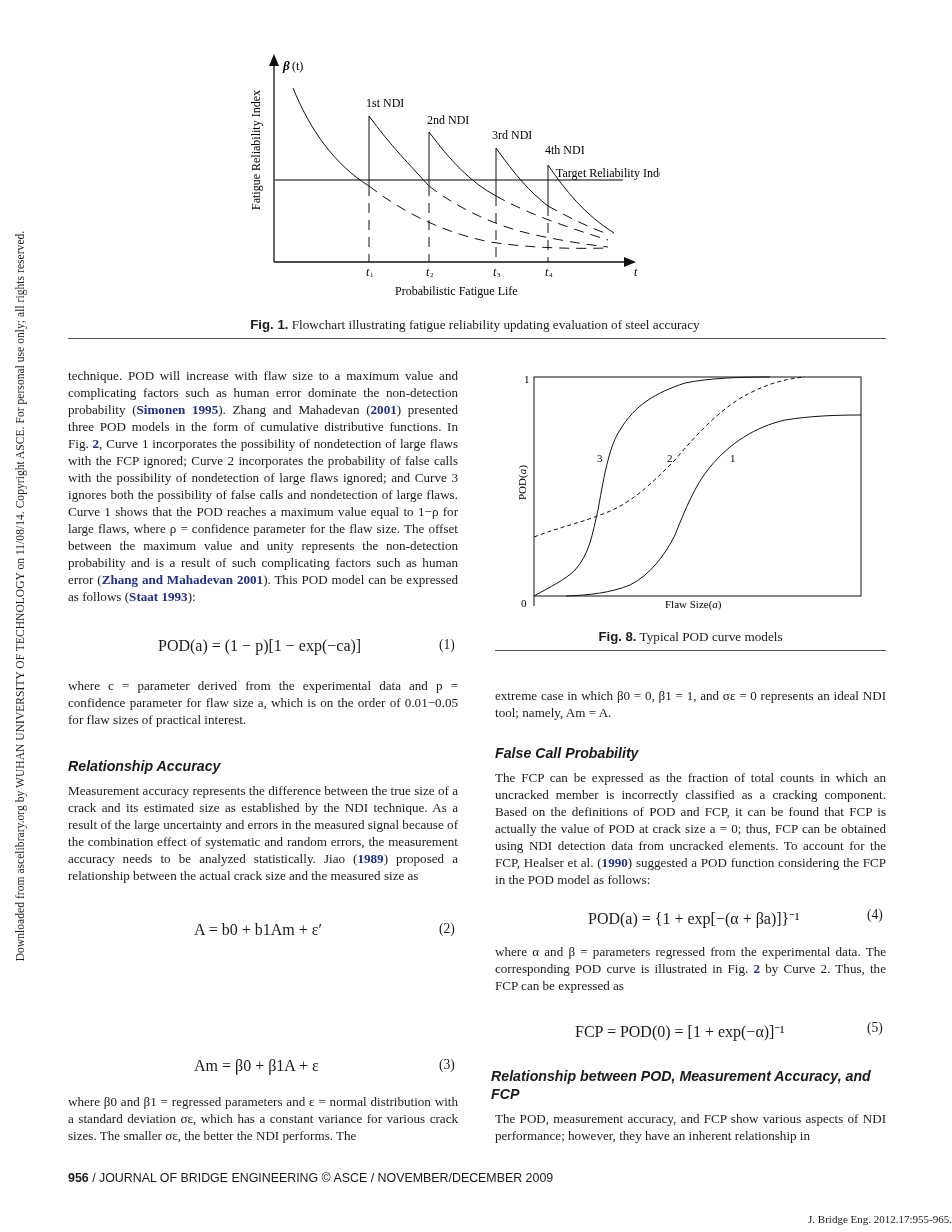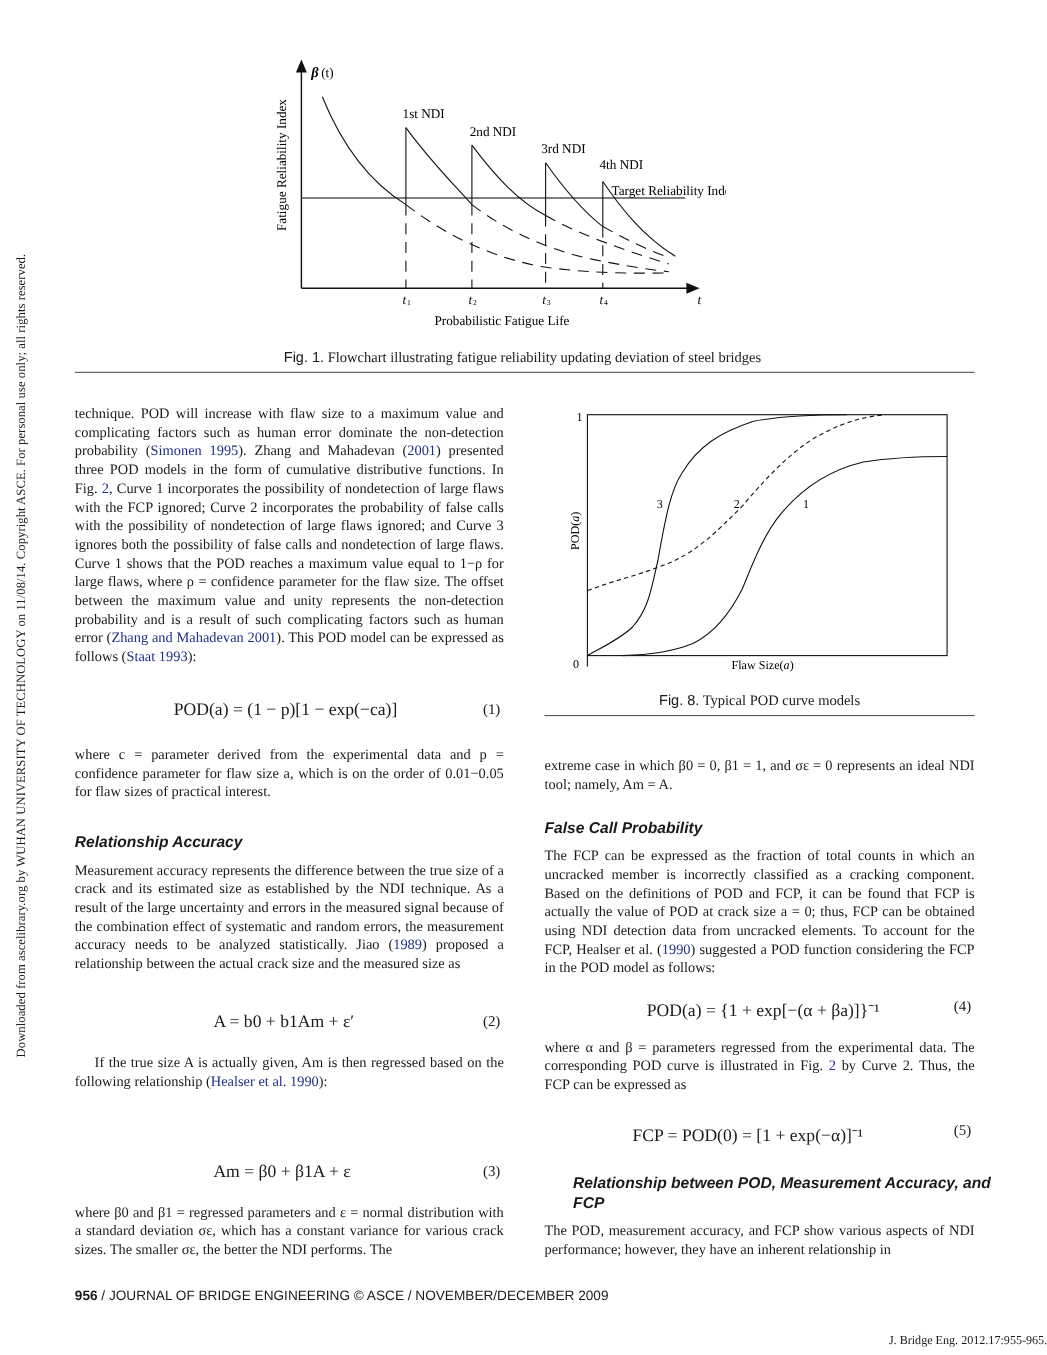--- a/index.html
+++ b/index.html
@@ -2,26 +2,26 @@
 <html><head>
 <meta charset="utf-8">
 <style>
   html, body { margin:0; padding:0; background:#fff; }
   body { width:952px; height:1232px; position:relative; overflow:hidden;
          font-family:"Liberation Serif", serif; color:#1a1a1a; }
   .abs { position:absolute; }
   .side-note { position:absolute; left:-380px; top:590px; width:800px; transform:rotate(-90deg);
                font-size:11.5px; text-align:center; white-space:nowrap; letter-spacing:0.05px; }
   .fig-caption { font-size:13.2px; text-align:center; }
-  .fig-caption .lbl { font-family:"Liberation Sans", sans-serif; font-weight:normal; }
+  .fig-caption .lbl { font-family:"Liberation Sans", sans-serif; font-weight:bold; }
   .rule { position:absolute; height:1px; background:#555; }
   .col { position:absolute; font-size:13.1px; line-height:17px; text-align:justify; }
   .col p { margin:0; }
   .indent { text-indent:18px; }
-  .link { color:#1f2f8a; }
+  .link { color:#1f2f8a;font-weight:bold; }
   .heading { font-family:"Liberation Sans", sans-serif; font-weight:bold; font-style:italic;
              font-size:14.2px; line-height:18px; margin:0; }
   .eq { position:absolute; font-size:16px; }
   .eqno { position:absolute; font-size:13.6px; }
   .footer { position:absolute; left:68px; top:1171px; font-family:"Liberation Sans", sans-serif; font-size:12.4px; }
   .footer b { font-weight:bold;margin-top:20px; }
   .citation { position:absolute; top:1213px; left:0; width:952px; text-align:right; font-size:11px; }
   svg text { font-family:"Liberation Serif", serif; }
 </style>
 </head>
@@ -76,21 +76,21 @@
     <text x="190" y="227" font-size="7">2</text>
   <text x="253" y="226" font-size="12" font-style="italic">t</text>
     <text x="257" y="227" font-size="7">3</text>
   <text x="305" y="226" font-size="12" font-style="italic">t</text>
     <text x="309" y="227" font-size="7">4</text>
   <text x="394" y="226" font-size="12" font-style="italic">t</text>
   <text x="155" y="245" font-size="12">Probabilistic Fatigue Life</text>
 </svg>
 <div class="abs fig-caption" style="left:60px;top:317px;width:830px">
   <span class="lbl">Fig. 1.</span>
-  <span>Flowchart illustrating fatigue reliability updating deviation of steel bridges</span>
+  <span>Flowchart illustrating fatigue reliability updating evaluation of steel accuracy</span>
 </div>
 <div class="rule" style="left:68px;top:338px;width:818px"></div>
 
 <svg class="abs" style="left:510px;top:365px" width="380" height="250">
   <rect x="24" y="12" width="327" height="219" fill="none" stroke="#111" stroke-width="1"></rect>
   <line x1="24" y1="231" x2="24" y2="241" stroke="#111" stroke-width="1"></line>
 
   <path d="M24,231 C40,222 55,215 65,205 C80,188 82,170 88,145 C95,105 100,80 110,65 C125,40 145,28 175,18 C200,13 230,12 260,12" fill="none" stroke="#111" stroke-width="1"></path>
 
   <path d="M24,172 C50,162 70,158 90,150 C120,140 140,120 165,95 C190,65 215,40 240,28 C260,18 275,14 295,12" fill="none" stroke="#111" stroke-width="1" stroke-dasharray="4,3"></path>
@@ -124,21 +124,20 @@
   <p class="heading">Relationship Accuracy</p>
 </div>
 
 <div class="col" style="left:68px;top:782px;width:390px">
   <p><span>Measurement accuracy represents the difference between the true size of a crack and its estimated size as established by the NDI technique. As a result of the large uncertainty and errors in the measured signal because of the combination effect of systematic and random errors, the measurement accuracy needs to be analyzed statistically. Jiao (</span><span class="link">1989</span><span>) proposed a relationship between the actual crack size and the measured size as</span></p>
 </div>
 <div class="eq" style="left:194px;top:921px">A = b0 + b1Am + ε′</div>
 <div class="eqno" style="left:439px;top:921px">(2)</div>
 
 <div class="col" style="left:68px;top:957px;width:390px">
-  <p class="indent"><span>If the true size A is actually given, Am is then regressed based on the following relationship (</span><span class="link">Healser et al. 1990</span><span>):</span></p>
 </div>
 <div class="eq" style="left:194px;top:1057px">Am = β0 + β1A + ε</div>
 <div class="eqno" style="left:439px;top:1057px">(3)</div>
 
 <div class="col" style="left:68px;top:1093px;width:390px">
   <p>where β0 and β1 = regressed parameters and ε = normal distribution with a standard deviation σε, which has a constant variance for various crack sizes. The smaller σε, the better the NDI performs. The</p>
 </div>
 
 <div class="col" style="left:495px;top:687px;width:391px">
   <p>extreme case in which β0 = 0, β1 = 1, and σε = 0 represents an ideal NDI tool; namely, Am = A.</p>
@@ -151,21 +150,21 @@
 </div>
 <div class="eq" style="left:588px;top:907px">POD(a) = {1 + exp[−(α + βa)]}⁻¹</div>
 <div class="eqno" style="left:867px;top:907px">(4)</div>
 
 <div class="col" style="left:495px;top:943px;width:391px">
   <p><span>where α and β = parameters regressed from the experimental data. The corresponding POD curve is illustrated in Fig. </span><span class="link">2</span><span> by Curve 2. Thus, the FCP can be expressed as</span></p>
 </div>
 <div class="eq" style="left:575px;top:1020px">FCP = POD(0) = [1 + exp(−α)]⁻¹</div>
 <div class="eqno" style="left:867px;top:1020px">(5)</div>
 
-<div class="abs" style="left:521px;top:1067px;width:391px">
+<div class="abs" style="left:491px;top:1067px;width:391px">
   <p class="heading">Relationship between POD, Measurement Accuracy, and FCP</p>
 </div>
 <div class="col" style="left:495px;top:1110px;width:391px">
   <p>The POD, measurement accuracy, and FCP show various aspects of NDI performance; however, they have an inherent relationship in</p>
 </div>
 
 <div class="footer">
   <b>956</b><span> / JOURNAL OF BRIDGE ENGINEERING © ASCE / NOVEMBER/DECEMBER 2009</span>
 </div>
 <div class="citation">J. Bridge Eng. 2012.17:955-965.</div>

